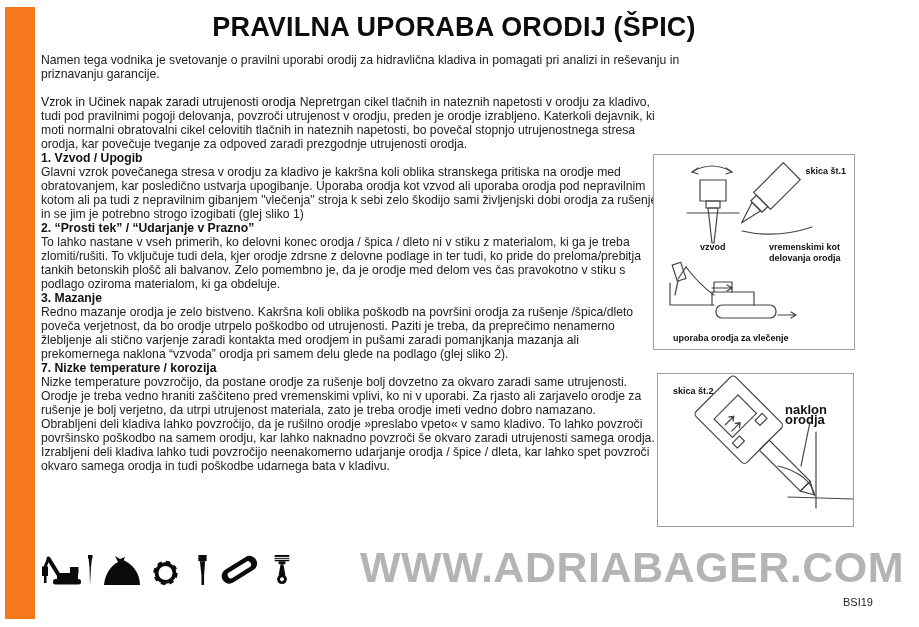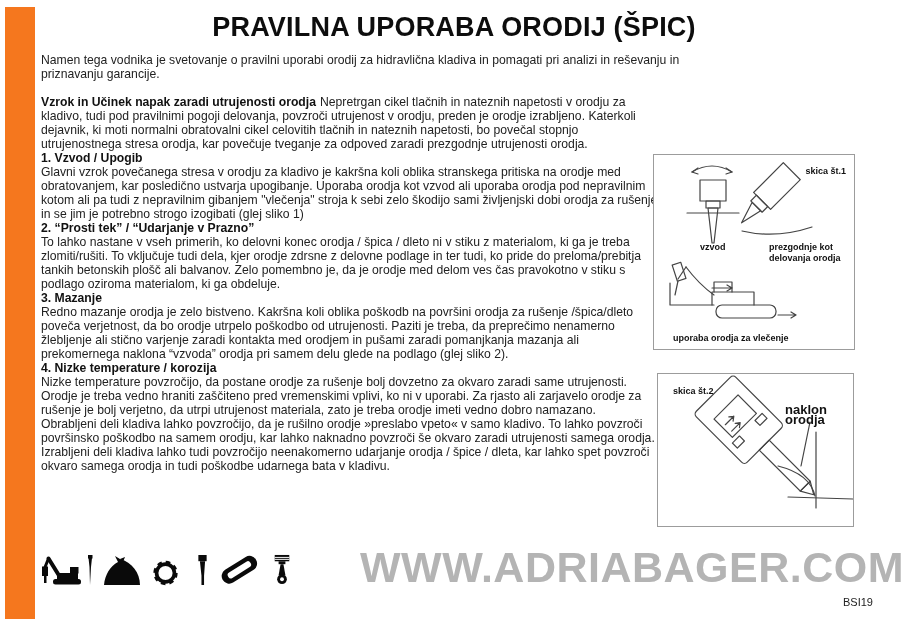--- a/index.html
+++ b/index.html
@@ -10,21 +10,21 @@
   .orange-bar { position:absolute; left:5px; top:7px; width:30px; height:612px; background:#F5771E; }
   .title {
     position:absolute; left:54px; top:12px; width:800px; text-align:center;
     font-size:27px; font-weight:bold; letter-spacing:0.2px; color:#0d0d0d; white-space:nowrap;
   }
   .content { position:absolute; left:41px; top:53px; width:618px; font-size:12.2px; line-height:14px; color:#222; }
   .content p { margin:0; }
   .intro { width:696px; }
   .spacer { height:14px; }
   .sec-h { font-weight:bold; color:#111; }
-  .cause-h { font-weight:bold; margin-right:4px; color:#111; }
+  .cause-h { font-weight:normal; margin-right:4px; color:#111; }
 
   .logo-box {
     position:absolute; left:738px; top:33px; width:106px; height:106px;
     border:3px solid #000; background:#fff; display:flex; align-items:center; justify-content:center;
   }
   .logo-box svg { width:100px; height:100px; }
 
   .fig { position:absolute; border:1px solid #9c9c9c; background:#fff; }
   #fig1 { left:653px; top:154px; width:200px; height:194px; }
   #fig2 { left:657px; top:373px; width:195px; height:152px; }
@@ -63,21 +63,21 @@
   <div class="content">
     <p class="intro">Namen tega vodnika je svetovanje o pravilni uporabi orodij za hidravlična kladiva in pomagati pri analizi in reševanju in priznavanju garancije.</p>
     <div class="spacer"></div>
     <p><b class="cause-h">Vzrok in Učinek napak zaradi utrujenosti orodja</b><span>Nepretrgan cikel tlačnih in nateznih napetosti v orodju za kladivo, tudi pod pravilnimi pogoji delovanja, povzroči utrujenost v orodju, preden je orodje izrabljeno. Katerkoli dejavnik, ki moti normalni obratovalni cikel celovitih tlačnih in nateznih napetosti, bo povečal stopnjo utrujenostnega stresa orodja, kar povečuje tveganje za odpoved zaradi prezgodnje utrujenosti orodja.</span></p>
     <div class="sec-h">1. Vzvod / Upogib</div>
     <p>Glavni vzrok povečanega stresa v orodju za kladivo je kakršna koli oblika stranskega pritiska na orodje med obratovanjem, kar posledično ustvarja upogibanje. Uporaba orodja kot vzvod ali uporaba orodja pod nepravilnim kotom ali pa tudi z nepravilnim gibanjem "vlečenja" stroja k sebi zelo škodijo sami življenjski dobi orodja za rušenje in se jim je potrebno strogo izogibati (glej sliko 1)</p>
     <div class="sec-h">2. “Prosti tek” / “Udarjanje v Prazno”</div>
     <p>To lahko nastane v vseh primerih, ko delovni konec orodja / špica / dleto ni v stiku z materialom, ki ga je treba zlomiti/rušiti. To vključuje tudi dela, kjer orodje zdrsne z delovne podlage in ter tudi, ko pride do preloma/prebitja tankih betonskih plošč ali balvanov. Zelo pomembno je, da je orodje med delom ves čas pravokotno v stiku s podlago oziroma materialom, ki ga obdeluje.</p>
     <div class="sec-h">3. Mazanje</div>
     <p>Redno mazanje orodja je zelo bistveno. Kakršna koli oblika poškodb na površini orodja za rušenje /špica/dleto poveča verjetnost, da bo orodje utrpelo poškodbo od utrujenosti. Paziti je treba, da preprečimo nenamerno žlebljenje ali stično varjenje zaradi kontakta med orodjem in pušami zaradi pomanjkanja mazanja ali prekomernega naklona “vzvoda” orodja pri samem delu glede na podlago (glej sliko 2).</p>
-    <div class="sec-h">4. Nizke temperature / korozija</div>
+    <div class="sec-h">7. Nizke temperature / korozija</div>
     <p>Nizke temperature povzročijo, da postane orodje za rušenje bolj dovzetno za okvaro zaradi same utrujenosti. Orodje je treba vedno hraniti zaščiteno pred vremenskimi vplivi, ko ni v uporabi. Za rjasto ali zarjavelo orodje za rušenje je bolj verjetno, da utrpi utrujenost materiala, zato je treba orodje imeti vedno dobro namazano.</p>
     <p>Obrabljeni deli kladiva lahko povzročijo, da je rušilno orodje »preslabo vpeto« v samo kladivo. To lahko povzroči površinsko poškodbo na samem orodju, kar lahko naknadno povzroči še okvaro zaradi utrujenosti samega orodja. Izrabljeni deli kladiva lahko tudi povzročijo neenakomerno udarjanje orodja / špice / dleta, kar lahko spet povzroči okvaro samega orodja in tudi poškodbe udarnega bata v kladivu.</p>
   </div>
 
   <div class="fig" id="fig1">
     <svg viewBox="0 0 200 194" width="200" height="194">
       <g class="sk">
 
         <path d="M38,17 Q58,5 78,17"></path>
         <path d="M38,17 l6,-4 M38,17 l6,2 M78,17 l-6,-4 M78,17 l-6,2"></path>
@@ -104,21 +104,21 @@
           </g>
         <path d="M24,126 L21,140"></path>
         <path d="M16,128 v22 h44"></path>
         <path d="M58,133 h20 M78,133 l-5,-3 M78,133 l-5,3"></path>
         <path d="M124,160 h18 M142,160 l-5,-3 M142,160 l-5,3"></path>
       </g>
     </svg>
     <div class="figcap" style="right:8px; top:11px;">skica št.1</div>
     <div class="figcap" style="left:46px; top:87px;">vzvod</div>
     <div class="figcap" style="left:115px; top:87px; width:80px;">
-      <div>prezgodnje kot</div>
+      <div>vremenskimi kot</div>
       <div>delovanja orodja</div>
     </div>
     <div class="figcap" style="left:19px; top:178px;">uporaba orodja za vlečenje</div>
   </div>
 
   <div class="fig" id="fig2">
     <svg viewBox="0 0 195 152" width="195" height="152">
       <g class="sk">
         <g transform="rotate(-45 85 50)">
           <rect x="57" y="8" width="56" height="72" rx="4"></rect>

